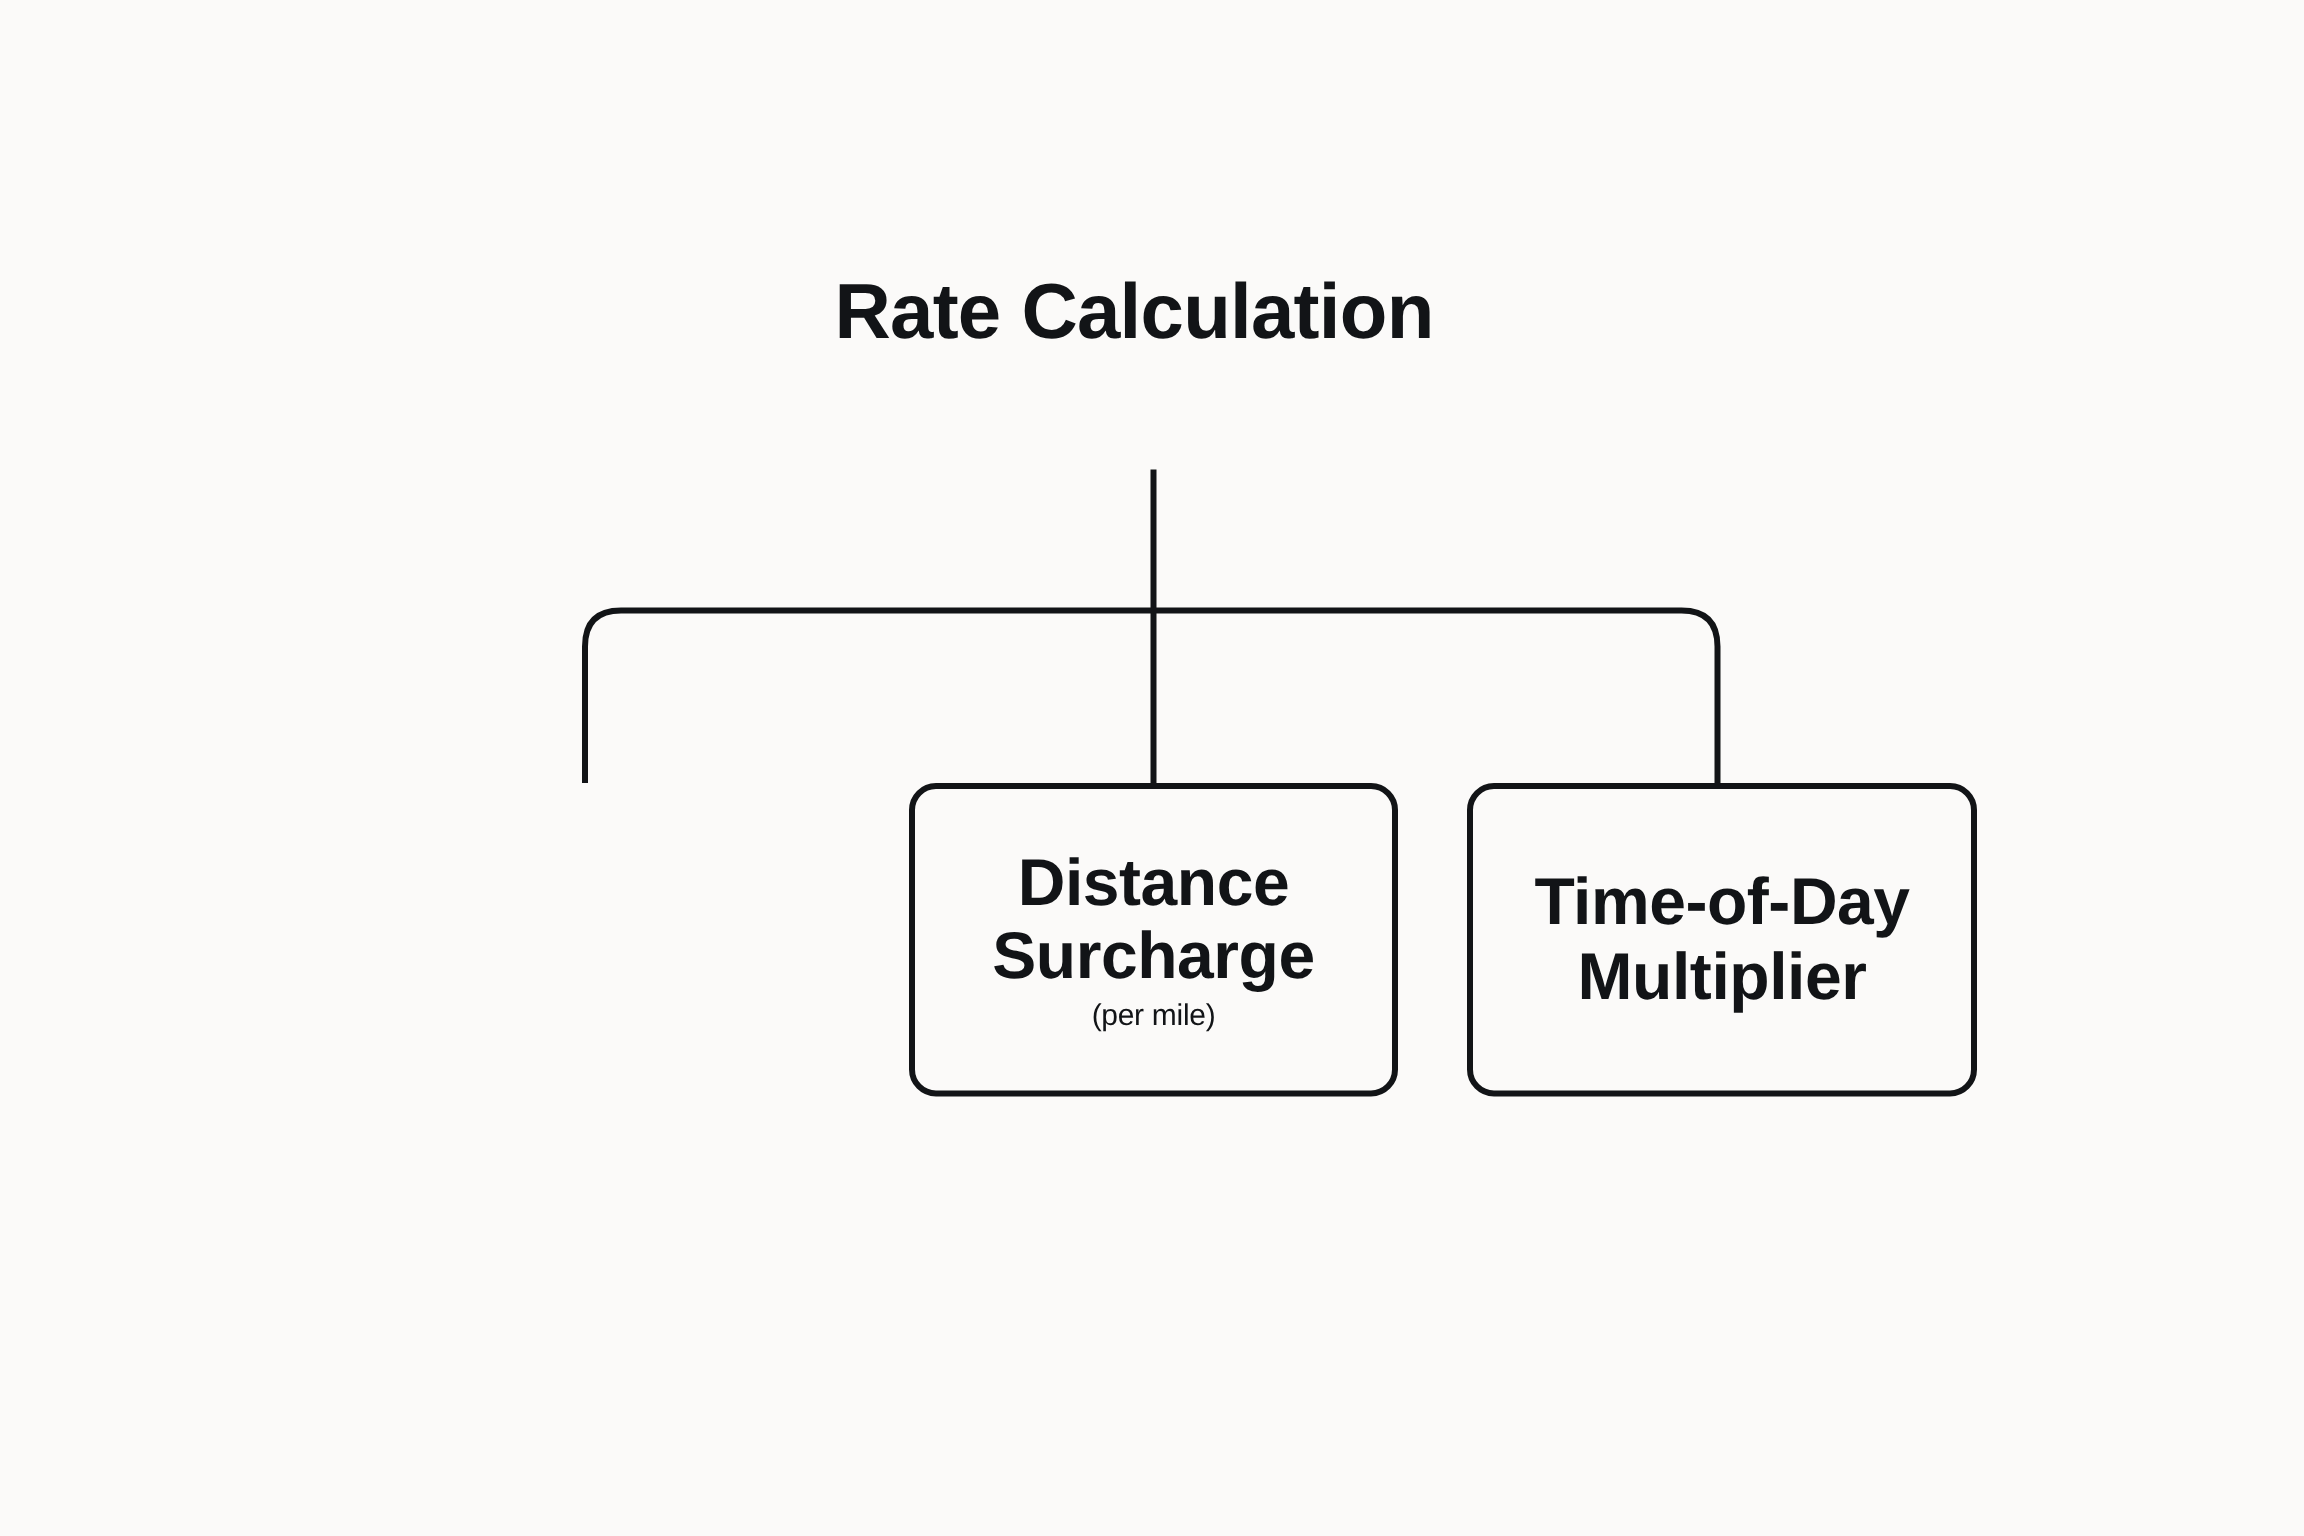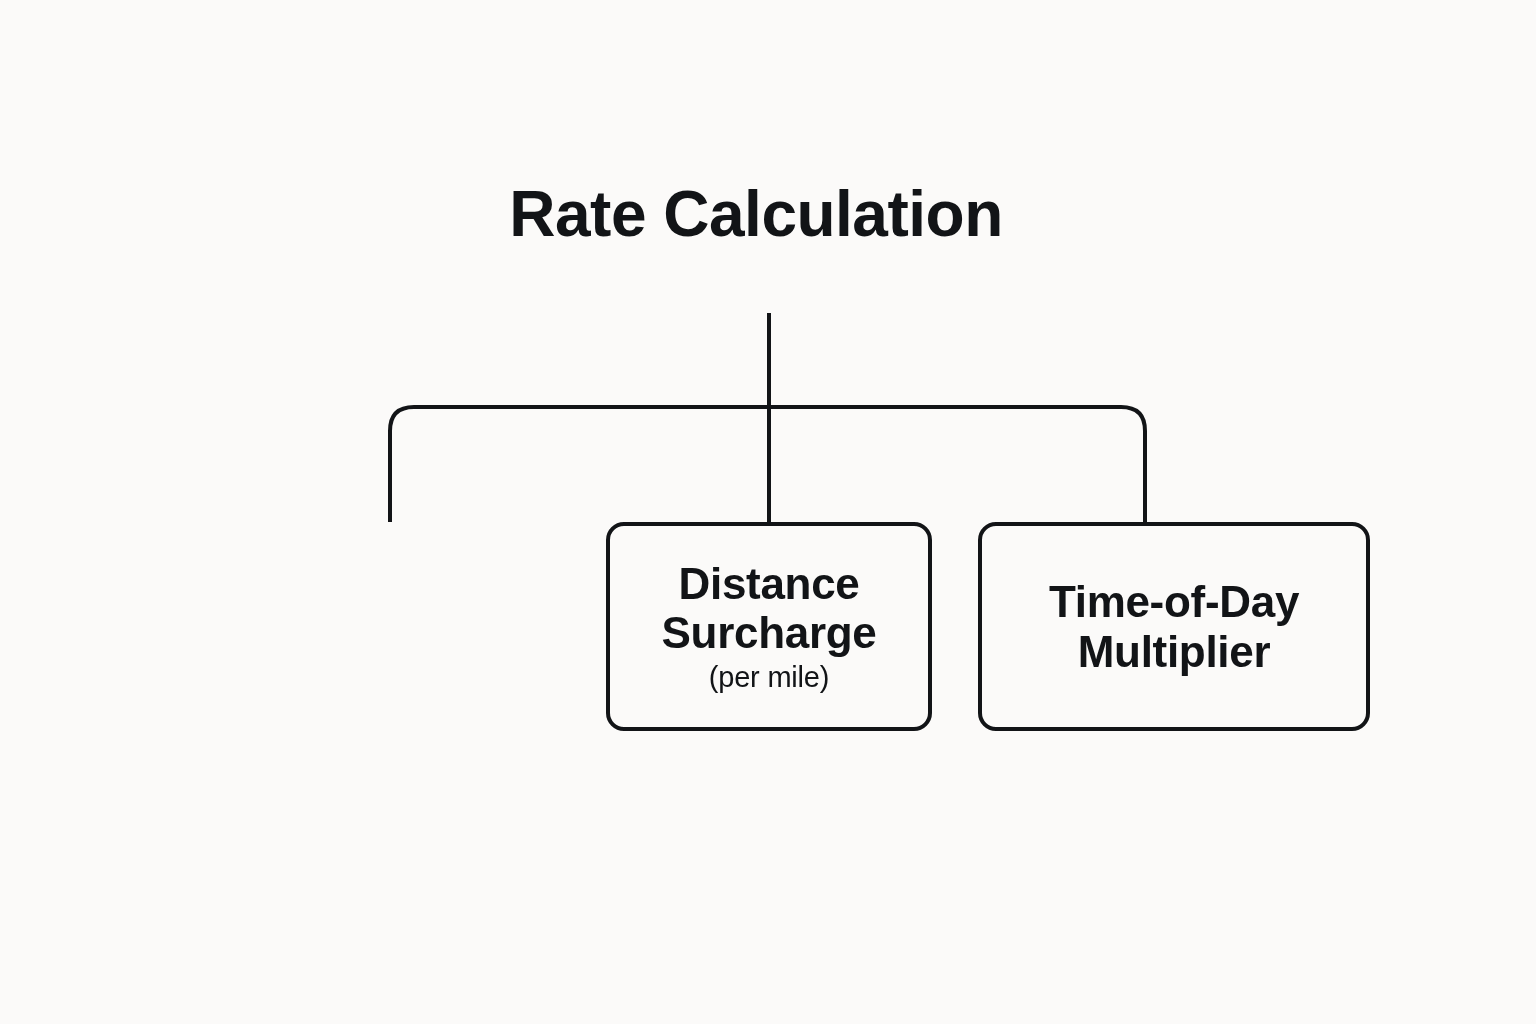--- a/index.html
+++ b/index.html
@@ -21,21 +21,21 @@
     background: #FBFAF9;
   }
 
   
   #diagram-title {
     position: absolute;
     left: 0;
     top: 182px;
     width: 1512px;
     text-align: center;
-    font-size: 64px;
+    font-size: 52px;
     font-weight: 700;
     line-height: 1.0;
     letter-spacing: -0.5px;
     color: #121417;
     white-space: nowrap;
   }
 
   
   #connector-layer {
     position: absolute;
@@ -67,21 +67,21 @@
     color: #121417;
   }
   .node-title {
     font-size: 44px;
     font-weight: 700;
     line-height: 1.12;
     letter-spacing: -0.3px;
     white-space: pre-line;
   }
   .node-subtitle {
-    font-size: 29px;
+    font-size: 20px;
     font-weight: 400;
     line-height: 1.15;
     letter-spacing: -0.2px;
     margin-top: 4px;
   }
 
   #node-base-fee {
     left: 219px;
     top: 522px;
     width: 340px;
@@ -89,21 +89,21 @@
   }
   #node-distance-surcharge {
     left: 606px;
     top: 522px;
     width: 326px;
     height: 209px;
   }
   #node-time-of-day {
     left: 978px;
     top: 522px;
-    width: 392px;
+    width: 340px;
     height: 209px;
   }
 </style>
 </head>
 <body>
 
 <div id="diagram-canvas">
 
   <div id="diagram-title">Rate Calculation</div>
 

